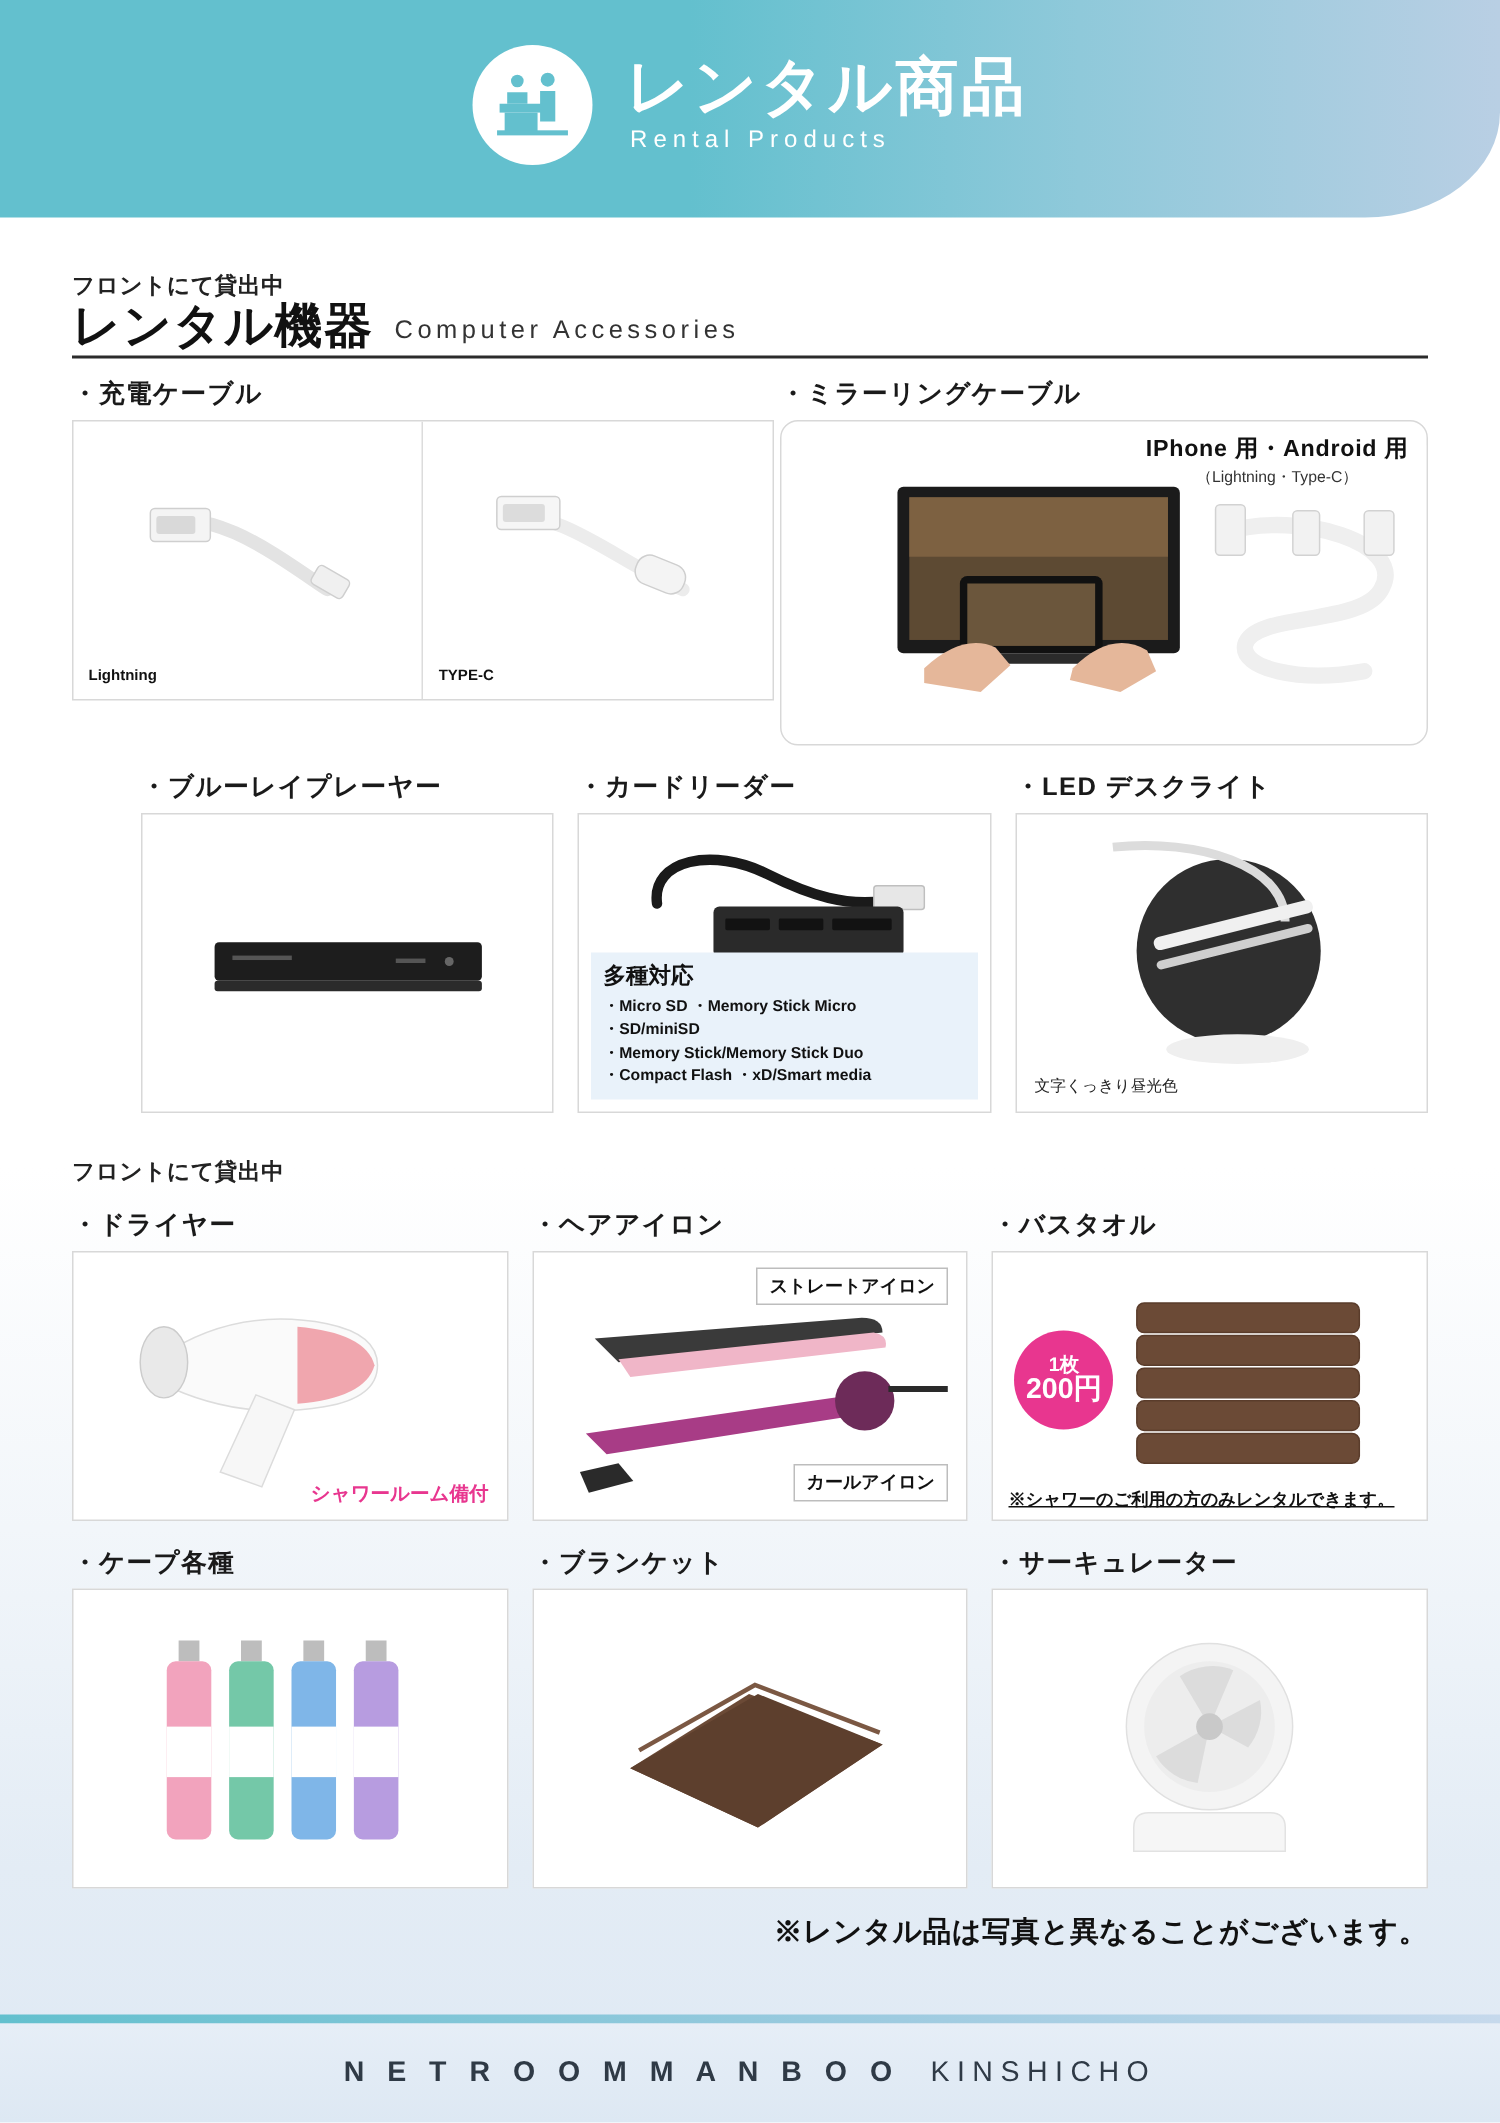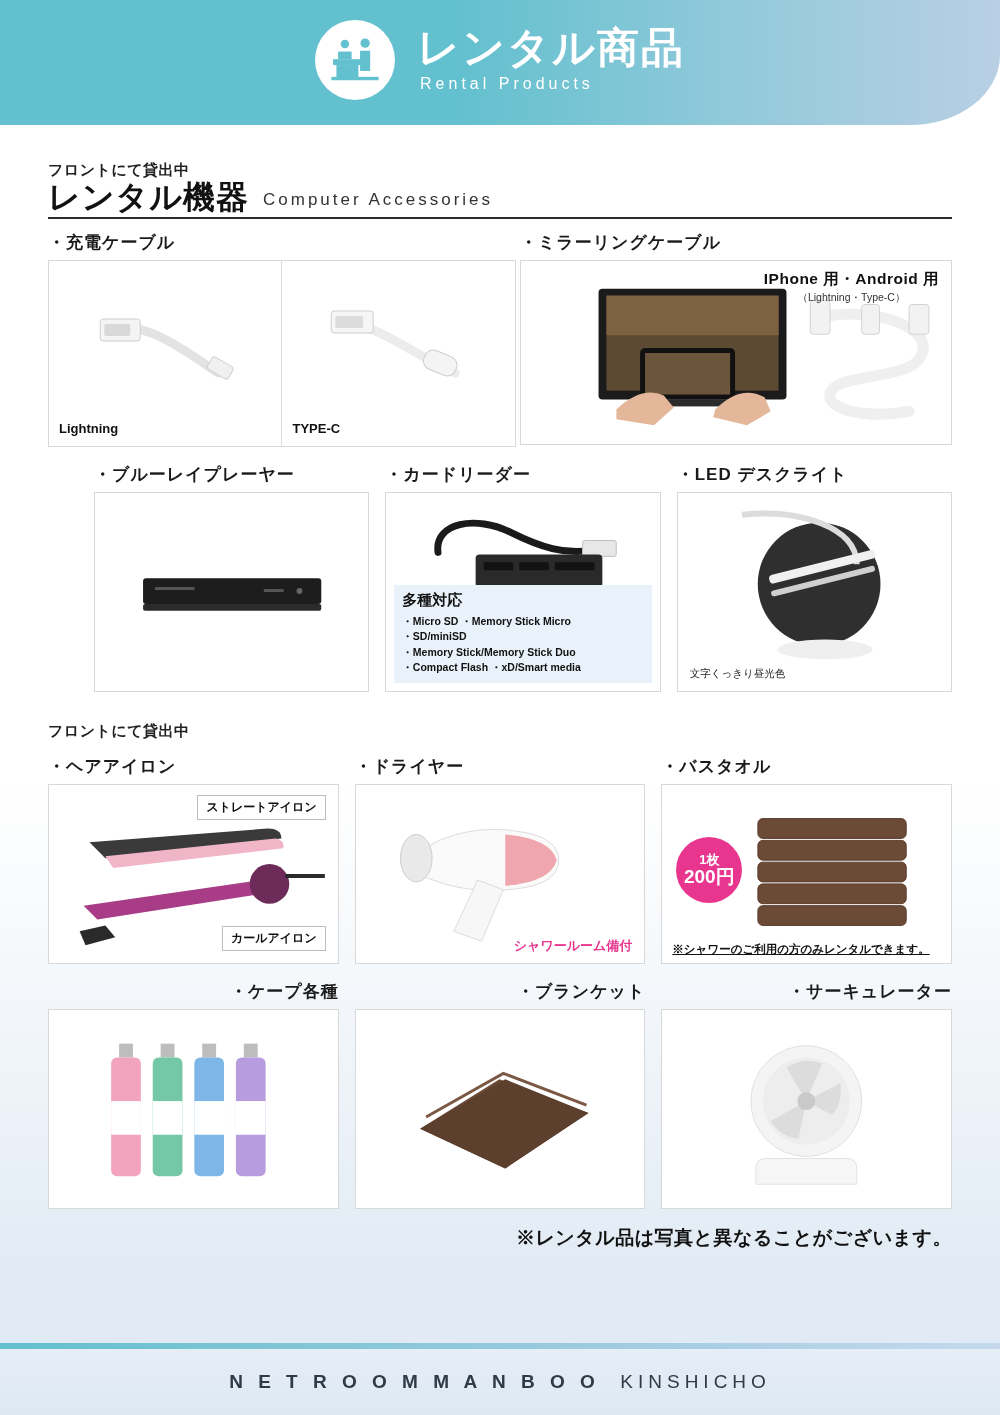--- a/index.html
+++ b/index.html
@@ -10,21 +10,21 @@
     overflow: hidden;
   }
   .page {
     position: relative;
     width: 1000px; height: 1415px;
     background: linear-gradient(180deg, #ffffff 0%, #ffffff 55%, #f2f6fa 72%, #e3ecf5 88%, #dfe9f4 100%);
   }
   
   .header {
     position: relative;
-    height: 125px;
+    height: 145px;
     background: linear-gradient(90deg, #63c0ce 0%, #63c0ce 46%, #8fc9da 72%, #b9cfe4 100%);
     border-bottom-right-radius: 90px 70px;
     overflow: hidden;
   }
   .header-inner {
     display: flex; align-items: center; justify-content: center;
     height: 100%;
     gap: 22px;
     padding-bottom: 6px;
   }
@@ -84,23 +84,23 @@
   .row1 .left { width: 470px; }
   .row1 .right { width: 434px; }
   .cable-grid { display: flex; height: 185px; }
   .cable-cell {
     flex: 1; position: relative;
     border-right: 1px solid #dcdcdc;
   }
   .cable-cell:last-child { border-right: none; }
   .cable-cap {
     position: absolute; left: 10px; bottom: 10px;
-    font-size: 13px; font-weight: bold; color: #111;
-  }
-  .mirror-box { height: 185px; position: relative; }
+    font-size: 10px; font-weight: bold; color: #111;
+  }
+  .mirror-box { height: 217px; position: relative; border-radius: 12px; }
   .mirror-head {
     position: absolute; top: 8px; right: 12px; text-align: center; z-index: 3;
   }
   .mirror-head .l1 { font-size: 15.5px; font-weight: bold; color: #111; letter-spacing: 0.5px;}
   .mirror-head .l2 { font-size: 10.5px; color: #333; margin-top: 1px; }
 
   
   .row2 { display: flex; gap: 16px; margin-top: 4px; padding-left: 46px; }
   .row2 .col { flex: 1; }
   .row2 .box { height: 200px; }
@@ -114,21 +114,21 @@
 
   .led-cap {
     position: absolute; left: 12px; bottom: 10px; font-size: 10.5px; color: #222;
   }
 
   
   .row3 { display: flex; gap: 16px; margin-top: 2px; }
   .row3 .col { flex: 1; }
   .row3 .box { height: 180px; }
   .row4 { display: flex; gap: 16px; margin-top: 4px; }
-  .row4 .col { flex: 1; text-align: right; }
+  .row4 .col { flex: 1; }
   .row4 .box { height: 200px; }
 
   .dryer-cap {
     position: absolute; right: 12px; bottom: 8px;
     font-size: 13px; font-weight: bold; color: #e8368f;
   }
   .tag {
     position: absolute;
     background: #ffffff; border: 1px solid #bdbdbd;
     font-size: 12px; font-weight: bold; color: #111;
@@ -310,44 +310,44 @@
         </div>
       </div>
     </div>
   </div>
 
   <div class="section sec2">
     <div class="sec-eyebrow">フロントにて貸出中</div>
 
     <div class="row3">
       <div class="col">
+        <div class="item-label">・ドライヤー</div>
+        <div class="photo-box box">
+          <svg class="art" viewBox="0 0 290 180" aria-hidden="true">
+            <path d="M58 70 q50 -34 112 -22 q34 7 34 28 q0 22 -36 28 q-58 10 -110 -16z" fill="#fafafa" stroke="#dcdcdc"></path>
+            <path d="M150 50 q46 4 52 26 q-6 22 -52 26z" fill="#f0a6ae"></path>
+            <ellipse cx="60" cy="74" rx="16" ry="24" fill="#e9e9e9" stroke="#cccccc"></ellipse>
+            <path d="M122 96 l26 10 -22 52 -28 -10z" fill="#f7f7f7" stroke="#dcdcdc"></path>
+          </svg>
+          <div class="dryer-cap">シャワールーム備付</div>
+        </div>
+      </div>
+      <div class="col">
         <div class="item-label">・ヘアアイロン</div>
         <div class="photo-box box">
           <svg class="art" viewBox="0 0 290 180" aria-hidden="true">
             <path d="M40 58 l180 -14 q14 0 14 10 l-178 20z" fill="#3a3a3a"></path>
             <path d="M56 72 l172 -18 q10 2 8 10 l-172 20z" fill="#f0b6c8"></path>
             <path d="M34 122 l180 -26 q16 0 14 12 l-180 28z" fill="#a83c86"></path>
             <circle cx="222" cy="100" r="20" fill="#6d2b59"></circle>
             <path d="M30 148 l26 -6 10 12 -30 8z" fill="#2a2a2a"></path>
             <path d="M238 92 h40" stroke="#2a2a2a" stroke-width="4"></path>
           </svg>
           <div class="tag tag-straight">ストレートアイロン</div>
           <div class="tag tag-curl">カールアイロン</div>
-        </div>
-      </div>
-      <div class="col">
-        <div class="item-label">・ドライヤー</div>
-        <div class="photo-box box">
-          <svg class="art" viewBox="0 0 290 180" aria-hidden="true">
-            <path d="M58 70 q50 -34 112 -22 q34 7 34 28 q0 22 -36 28 q-58 10 -110 -16z" fill="#fafafa" stroke="#dcdcdc"></path>
-            <path d="M150 50 q46 4 52 26 q-6 22 -52 26z" fill="#f0a6ae"></path>
-            <ellipse cx="60" cy="74" rx="16" ry="24" fill="#e9e9e9" stroke="#cccccc"></ellipse>
-            <path d="M122 96 l26 10 -22 52 -28 -10z" fill="#f7f7f7" stroke="#dcdcdc"></path>
-          </svg>
-          <div class="dryer-cap">シャワールーム備付</div>
         </div>
       </div>
       <div class="col">
         <div class="item-label">・バスタオル</div>
         <div class="photo-box box">
           <svg class="art" viewBox="0 0 290 180" aria-hidden="true">
             <g fill="#6b4a36" stroke="#5a3c2b">
               <rect x="96" y="34" width="150" height="20" rx="5"></rect>
               <rect x="96" y="56" width="150" height="20" rx="5"></rect>
               <rect x="96" y="78" width="150" height="20" rx="5"></rect>

